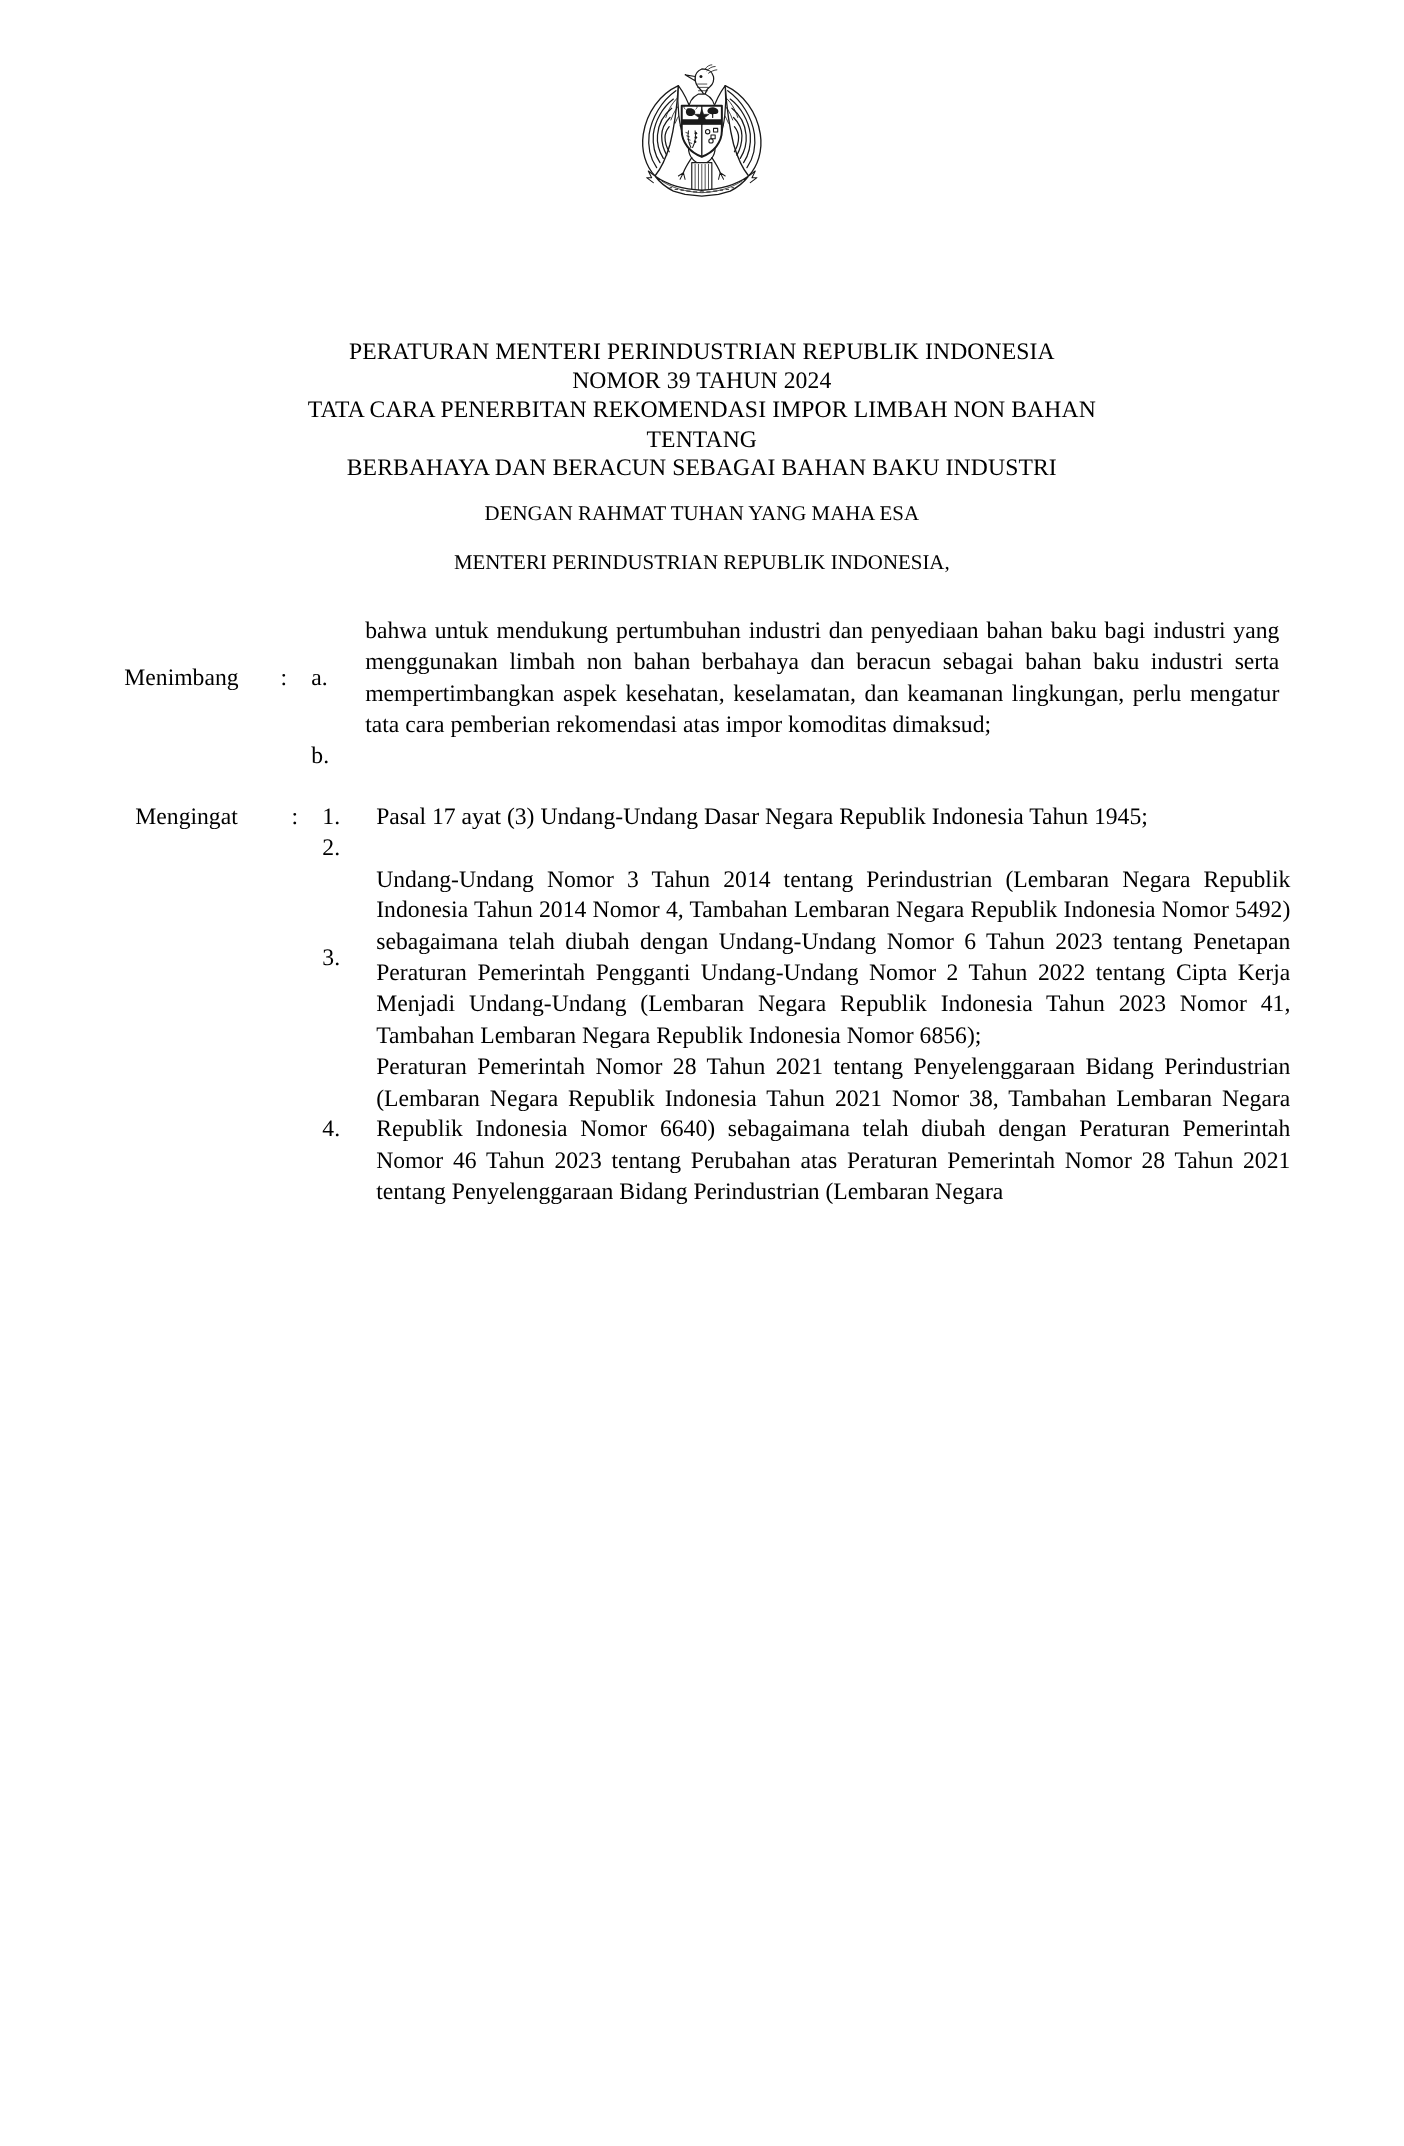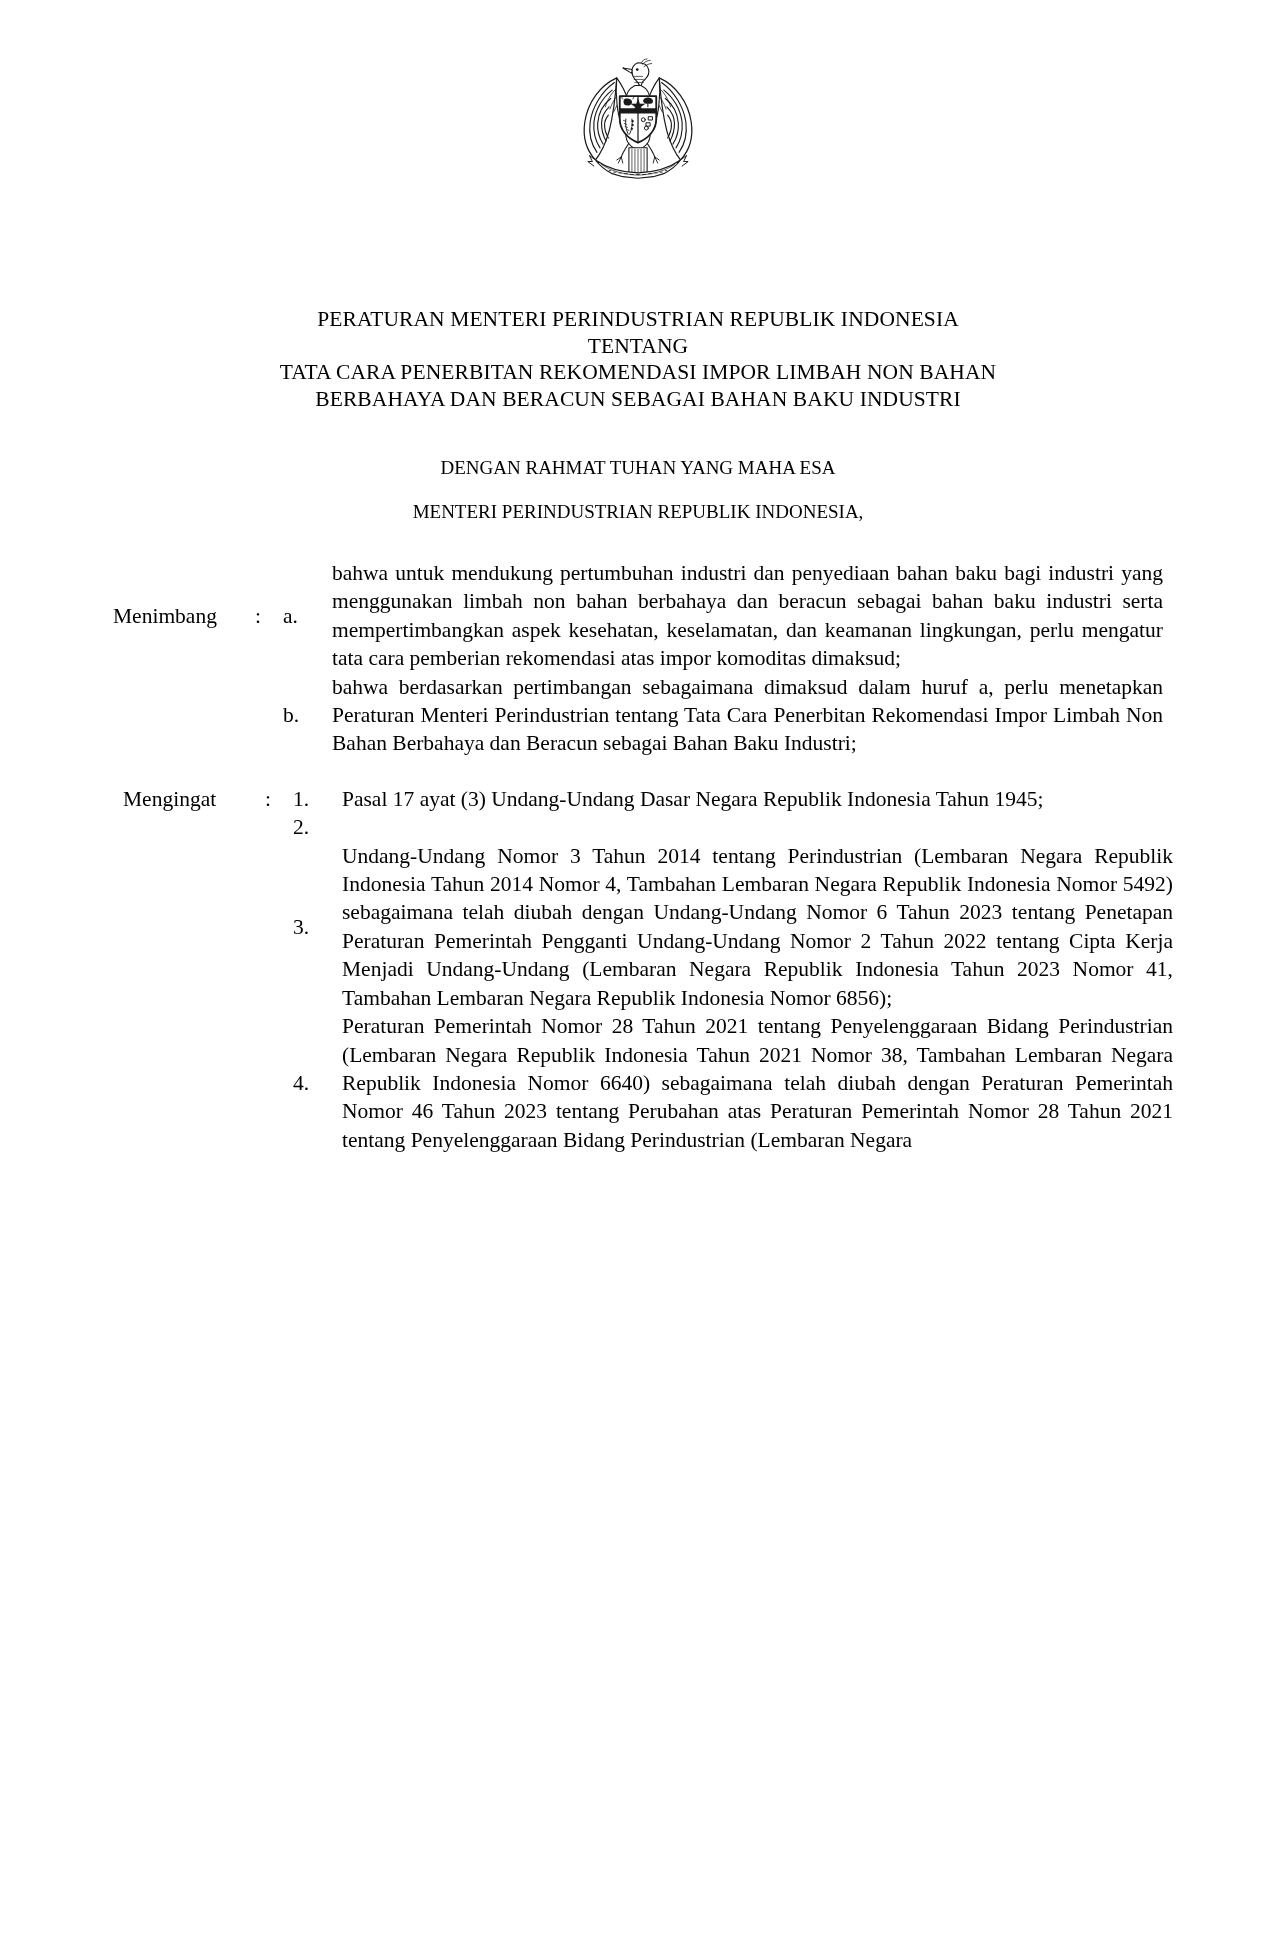--- a/index.html
+++ b/index.html
@@ -259,22 +259,23 @@
           <line x1="122" y1="167" x2="125" y2="167"></line>
           <line x1="129" y1="166" x2="132" y2="166"></line>
           <line x1="136" y1="164" x2="138" y2="164"></line>
         </g>
       </g>
     </svg>
   </div>
 
   <div class="title-block">
     <div class="title-line">PERATURAN MENTERI PERINDUSTRIAN REPUBLIK INDONESIA</div>
+    <div class="title-line">NOMOR 39 TAHUN 2024</div>
+    <div class="title-line">TATA CARA PENERBITAN REKOMENDASI IMPOR LIMBAH NON BAHAN</div>
     <div class="title-line">TENTANG</div>
-    <div class="title-line">TATA CARA PENERBITAN REKOMENDASI IMPOR LIMBAH NON BAHAN</div>
     <div class="title-line">BERBAHAYA DAN BERACUN SEBAGAI BAHAN BAKU INDUSTRI</div>
   </div>
 
   <div class="subtitle-block">
     <div class="subtitle-line">DENGAN RAHMAT TUHAN YANG MAHA ESA</div>
     <div class="subtitle-gap"></div>
     <div class="subtitle-line">MENTERI PERINDUSTRIAN REPUBLIK INDONESIA,</div>
   </div>
 
   <div class="body-block">
@@ -283,21 +284,20 @@
       <div class="srow">
         <div class="col-label">Menimbang</div>
         <div class="col-colon">:</div>
         <div class="col-marker">a.</div>
         <div class="col-text">bahwa untuk mendukung pertumbuhan industri dan penyediaan bahan baku bagi industri yang menggunakan limbah non bahan berbahaya dan beracun sebagai bahan baku industri serta mempertimbangkan aspek kesehatan, keselamatan, dan keamanan lingkungan, perlu mengatur tata cara pemberian rekomendasi atas impor komoditas dimaksud;</div>
       </div>
       <div class="srow">
         <div class="spacer-label"></div>
         <div class="spacer-colon"></div>
         <div class="col-marker">b.</div>
-        <div class="col-text">bahwa berdasarkan pertimbangan sebagaimana dimaksud dalam huruf a, perlu menetapkan Peraturan Menteri Perindustrian tentang Tata Cara Penerbitan Rekomendasi Impor Limbah Non Bahan Berbahaya dan Beracun sebagai Bahan Baku Industri;</div>
       </div>
     </div>
 
     <div class="section">
       <div class="srow">
         <div class="col-label">Mengingat</div>
         <div class="col-colon">:</div>
         <div class="col-marker">1.</div>
         <div class="col-text">Pasal 17 ayat (3) Undang-Undang Dasar Negara Republik Indonesia Tahun 1945;</div>
       </div>

